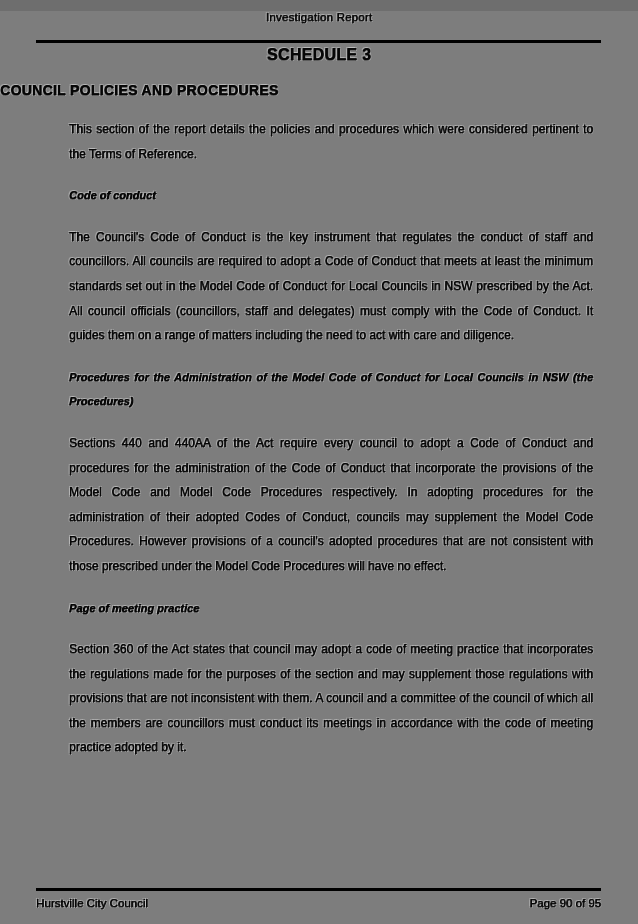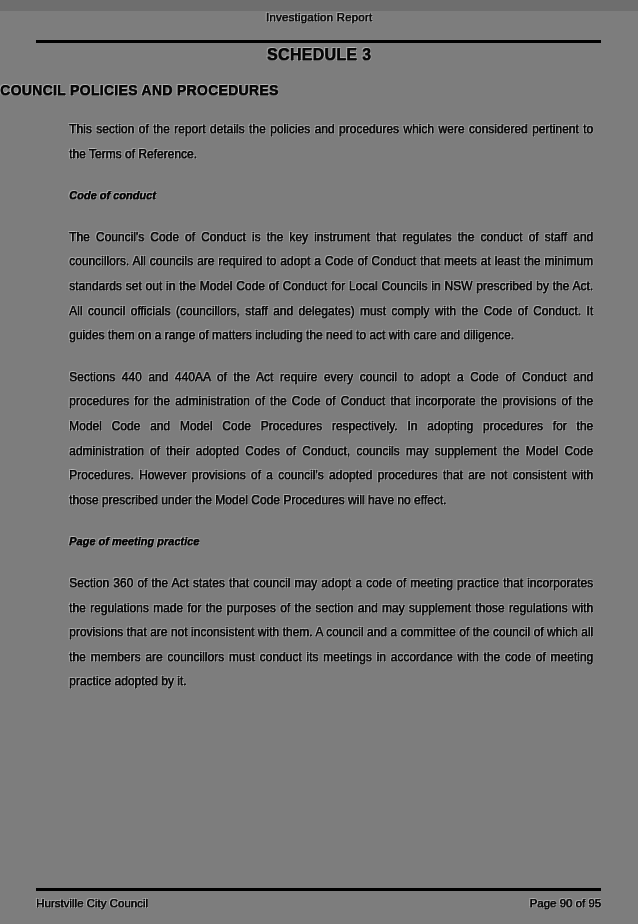--- a/index.html
+++ b/index.html
@@ -114,20 +114,21 @@
 
   <div class="main-heading scan">COUNCIL POLICIES AND PROCEDURES</div>
 
   <div class="content">
     <p class="para scan">This section of the report details the policies and procedures which were considered pertinent to the Terms of Reference.</p>
 
     <p class="subheading scan">Code of conduct</p>
 
     <p class="para scan">The Council's Code of Conduct is the key instrument that regulates the conduct of staff and councillors. All councils are required to adopt a Code of Conduct that meets at least the minimum standards set out in the Model Code of Conduct for Local Councils in NSW prescribed by the Act. All council officials (councillors, staff and delegates) must comply with the Code of Conduct. It guides them on a range of matters including the need to act with care and diligence.</p>
 
+    <p class="subheading scan">Procedures for the Administration of the Model Code of Conduct for Local Councils in NSW (the Procedures)</p>
 
     <p class="para scan">Sections 440 and 440AA of the Act require every council to adopt a Code of Conduct and procedures for the administration of the Code of Conduct that incorporate the provisions of the Model Code and Model Code Procedures respectively. In adopting procedures for the administration of their adopted Codes of Conduct, councils may supplement the Model Code Procedures. However provisions of a council's adopted procedures that are not consistent with those prescribed under the Model Code Procedures will have no effect.</p>
 
     <p class="subheading scan">Page of meeting practice</p>
 
     <p class="para scan">Section 360 of the Act states that council may adopt a code of meeting practice that incorporates the regulations made for the purposes of the section and may supplement those regulations with provisions that are not inconsistent with them. A council and a committee of the council of which all the members are councillors must conduct its meetings in accordance with the code of meeting practice adopted by it.</p>
   </div>
 
   <div class="rule bottom"></div>
 

